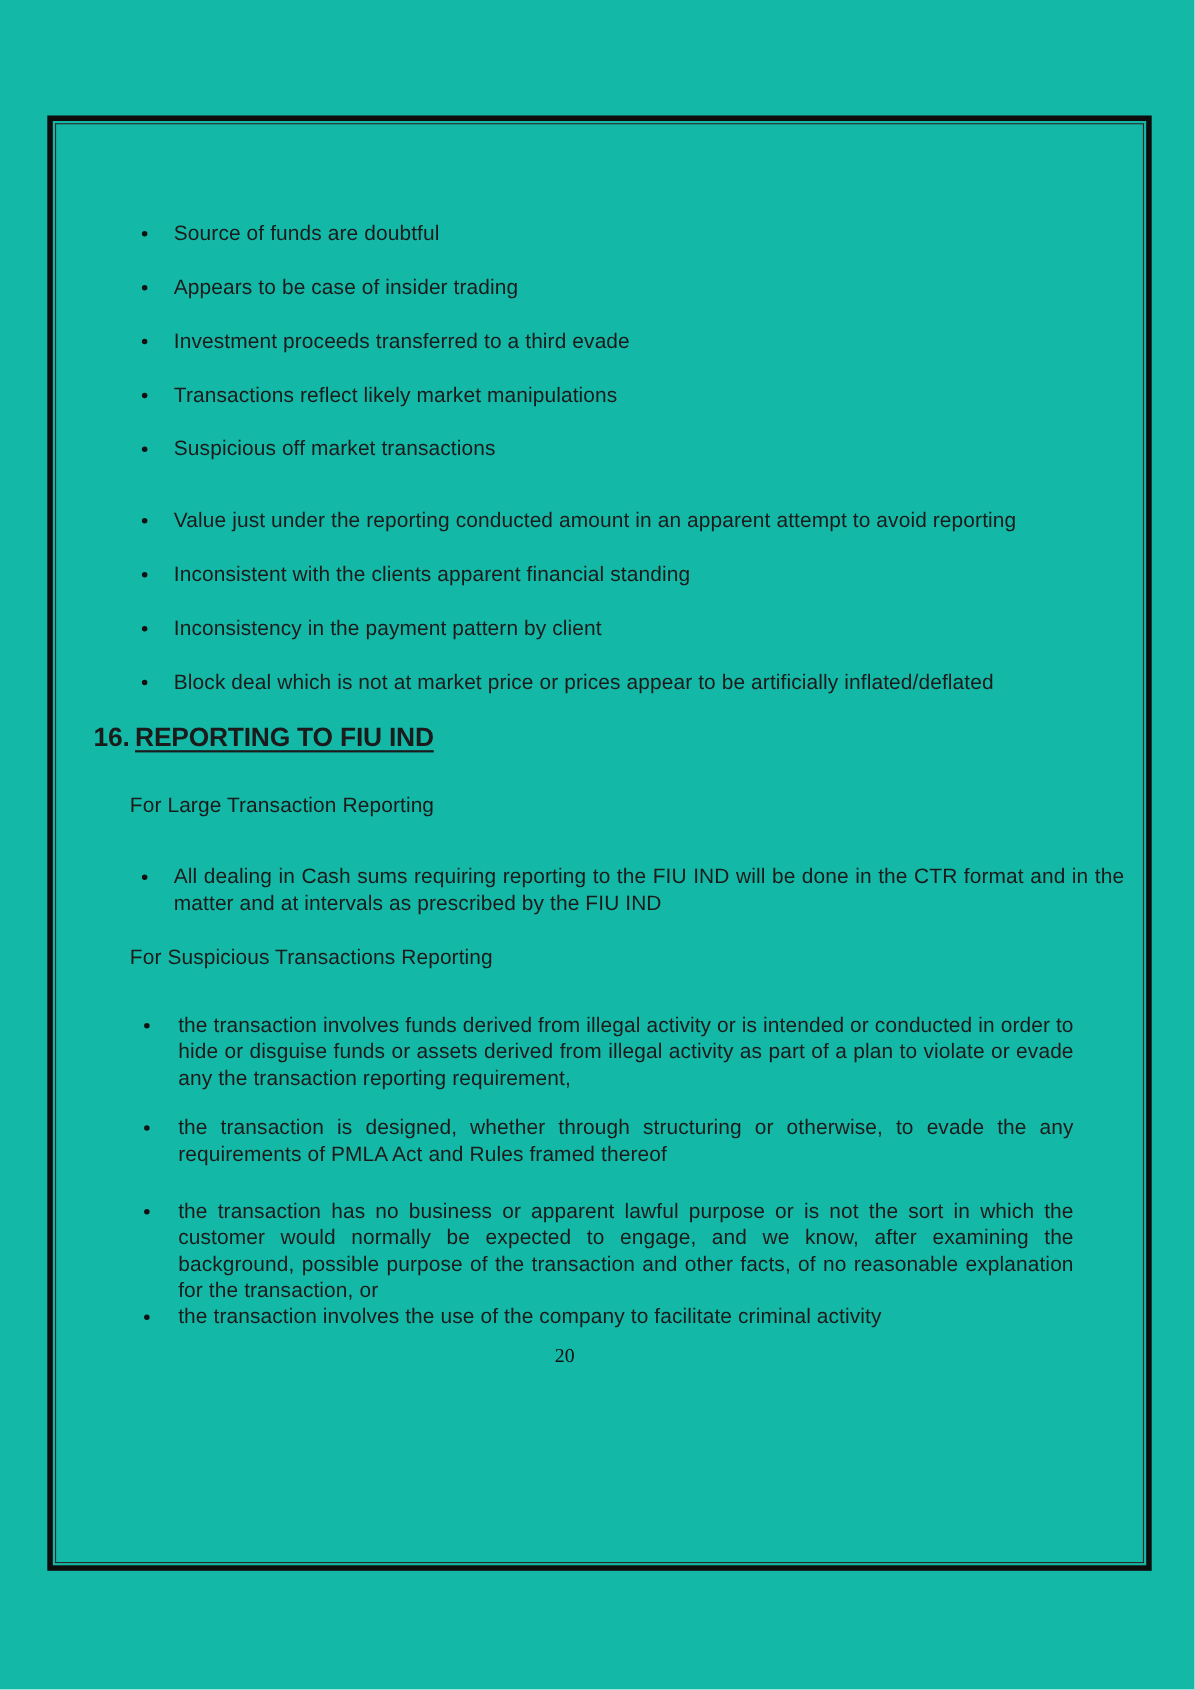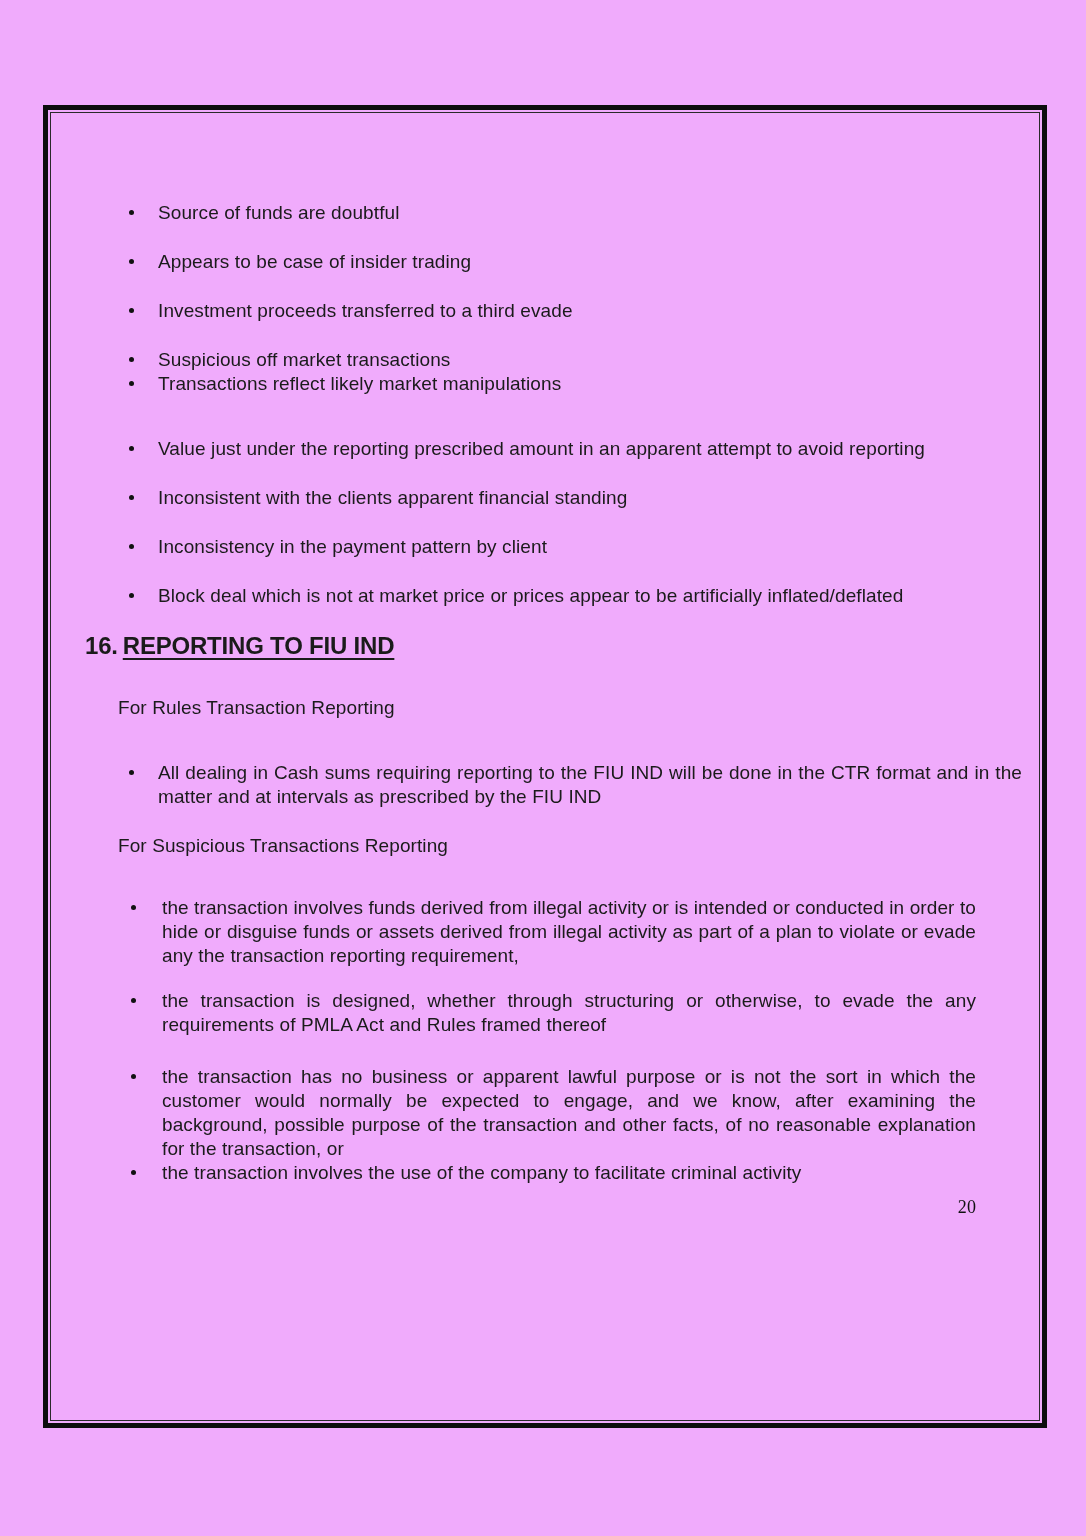--- a/index.html
+++ b/index.html
@@ -4,21 +4,21 @@
 <style>
   html, body {
     margin: 0;
     padding: 0;
     background: #ffffff;
   }
   .page {
     position: relative;
     width: 1086px;
     height: 1536px;
-    background: #f0abfc;
+    background: #14b8a6;
     font-family: "Liberation Sans", sans-serif;
     color: #1b1b1b;
     overflow: hidden;
   }
   .frame {
     position: absolute;
     left: 43px;
     top: 105px;
     width: 1004px;
     height: 1323px;
@@ -83,21 +83,21 @@
   .sub-label { margin: 38px 0 0 67px; }
   .sub-label.tight { margin-top: 24px; }
   .after-label { margin-top: 41px; }
   .s1 { margin-top: 38px; margin-bottom: 21px; }
   .s2 { margin-bottom: 28px; }
   .s3 { margin-bottom: 0; }
   .s4 { margin-top: 0; margin-bottom: 0; }
 
   .page-number {
     margin-top: 10px;
-    text-align: right;
+    text-align: center;
     font-family: "Liberation Serif", serif;
     font-size: 18px;
     color: #111111;
   }
 </style>
 </head>
 <body>
 
 <div class="page">
   <div class="frame">
@@ -109,52 +109,52 @@
           <span>Source of funds are doubtful</span>
         </div>
         <div class="li lvl1">
           <span class="dot"></span>
           <span>Appears to be case of insider trading</span>
         </div>
         <div class="li lvl1">
           <span class="dot"></span>
           <span>Investment proceeds transferred to a third evade</span>
         </div>
+        <div class="li lvl1">
+          <span class="dot"></span>
+          <span>Transactions reflect likely market manipulations</span>
+        </div>
         <div class="li lvl1 last">
           <span class="dot"></span>
           <span>Suspicious off market transactions</span>
-        </div>
-        <div class="li lvl1">
-          <span class="dot"></span>
-          <span>Transactions reflect likely market manipulations</span>
         </div>
 
 
         <div class="li lvl1 just vfirst">
           <span class="dot"></span>
-          <span>Value just under the reporting prescribed amount in an apparent attempt to avoid reporting</span>
+          <span>Value just under the reporting conducted amount in an apparent attempt to avoid reporting</span>
         </div>
         <div class="li lvl1">
           <span class="dot"></span>
           <span>Inconsistent with the clients apparent financial standing</span>
         </div>
         <div class="li lvl1">
           <span class="dot"></span>
           <span>Inconsistency in the payment pattern by client</span>
         </div>
         <div class="li lvl1 just last">
           <span class="dot"></span>
           <span>Block deal which is not at market price or prices appear to be artificially inflated/deflated</span>
         </div>
 
         <div class="sec16">
           <span class="num">16.</span><span class="ttl">REPORTING TO FIU IND</span>
         </div>
 
-        <div class="sub-label">For Rules Transaction Reporting</div>
+        <div class="sub-label">For Large Transaction Reporting</div>
 
         <div class="li lvl1 just after-label wide">
           <span class="dot"></span>
           <span>All dealing in Cash sums requiring reporting to the FIU IND will be done in the CTR format and in the matter and at intervals as prescribed by the FIU IND</span>
         </div>
 
         <div class="sub-label tight">For Suspicious Transactions Reporting</div>
 
         <div class="li lvl2 just s1">
           <span class="dot"></span>

